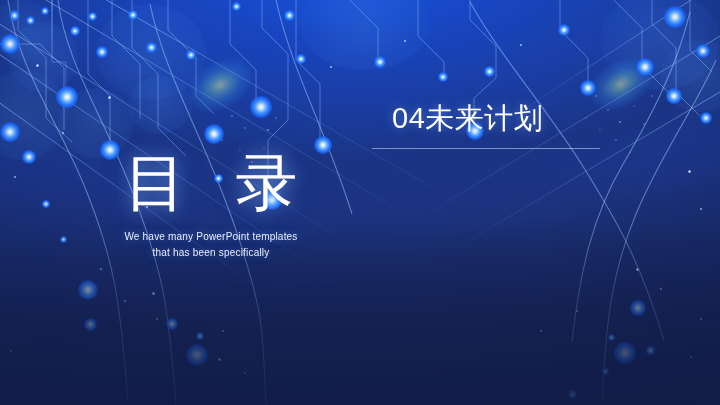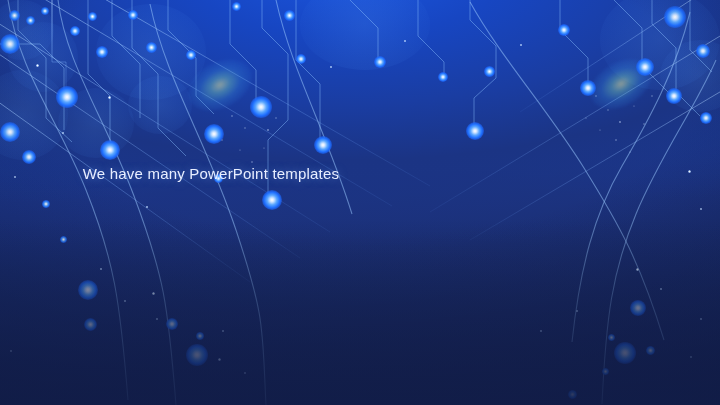--- a/index.html
+++ b/index.html
@@ -97,21 +97,21 @@
     line-height: 1.08;
     color: #ffffff;
     letter-spacing: 16px;
     text-indent: 16px;
     font-weight: 400;
     text-shadow: 0 0 16px rgba(150,195,255,0.55), 0 0 34px rgba(80,150,255,0.30);
     white-space: nowrap;
   }
   .en-sub {
     margin-top: 12px;
-    font-size: 15px;
+    font-size: 10px;
     line-height: 1.65;
     color: #e8eeff;
     letter-spacing: 0.2px;
     text-shadow: 0 0 8px rgba(120,175,255,0.5);
   }
   .en-sub div { white-space: nowrap; }
 
   
   .menu {
     position: absolute;
@@ -331,21 +331,26 @@
   <div class="speck" style="left:690px; top:356px; width:2px; height:2px;"></div>
   <div class="speck" style="left:540px; top:330px; width:2px; height:2px;"></div>
   <div class="speck" style="left:576px; top:310px; width:2px; height:2px;"></div>
   <div class="speck" style="left:10px;  top:350px; width:2px; height:2px;"></div>
   <div class="speck" style="left:244px; top:372px; width:2px; height:2px;"></div>
 
   <div class="bg-vignette"></div>
   <div class="bg-bottom-fade"></div>
 
   <div class="left-block">
+    <div class="cn-title">目 录</div>
     <div class="en-sub">
       <div>We have many PowerPoint templates</div>
+      <div>that has been specifically</div>
     </div>
   </div>
 
   <div class="menu">
+    <div class="menu-item">
+      <span class="menu-label">04未来计划</span>
+    </div>
   </div>
 
 </div>
 
 </body></html>

